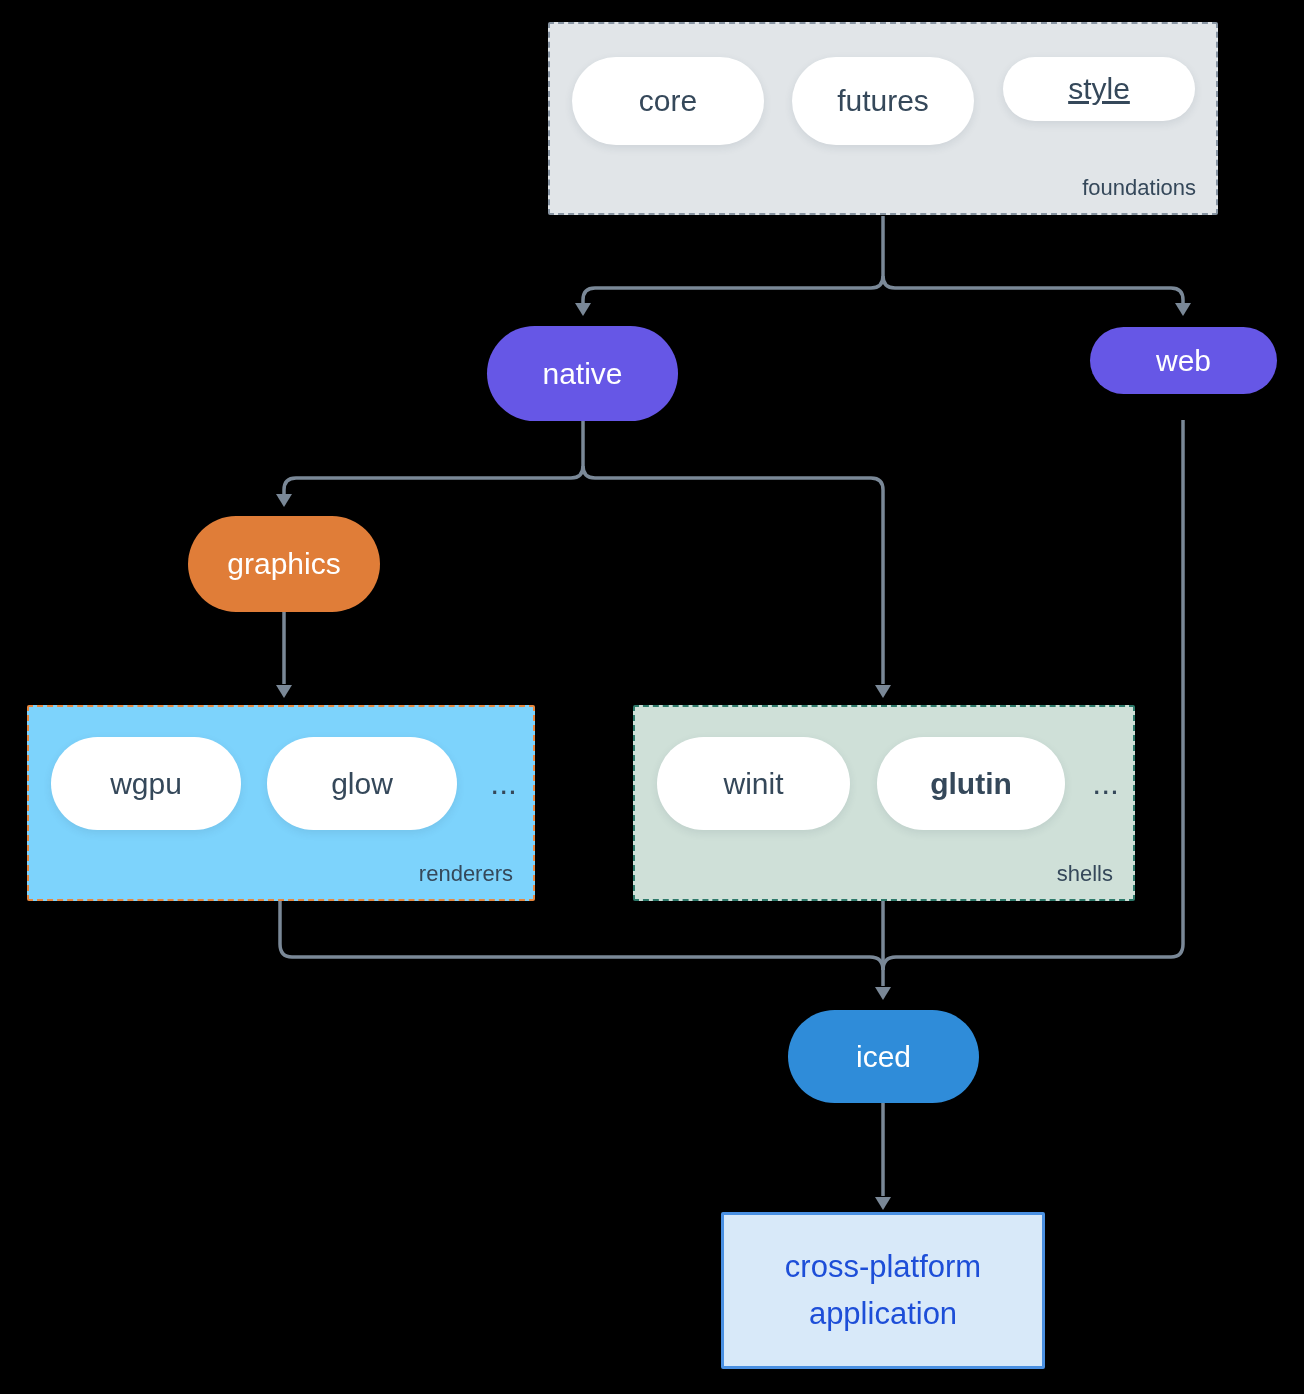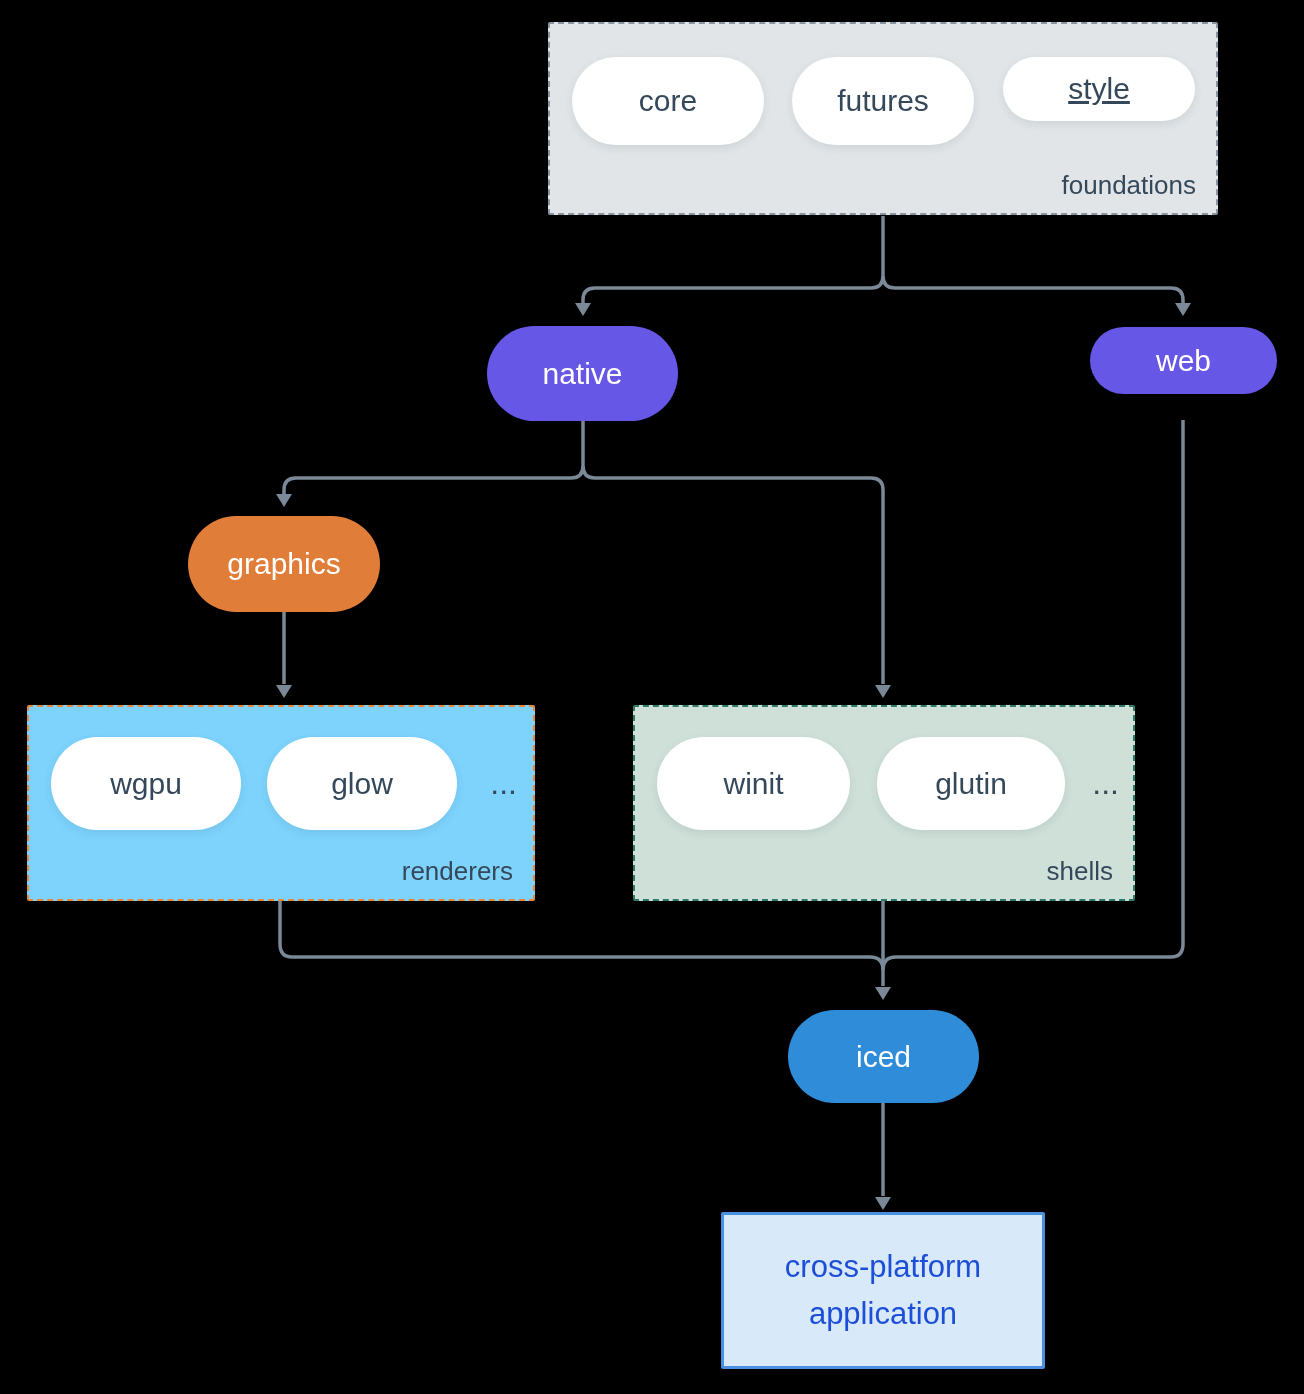--- a/index.html
+++ b/index.html
@@ -34,21 +34,21 @@
   .groupbox {
     position: absolute;
     z-index: 2;
     box-sizing: border-box;
     border-radius: 2px;
   }
   .groupbox .group-label {
     position: absolute;
     right: 20px;
     bottom: 12px;
-    font-size: 26px;
+    font-size: 22px;
     color: #35485A;
   }
   .pill {
     position: absolute;
     display: flex;
     align-items: center;
     justify-content: center;
     background: #FFFFFF;
     border-radius: 48px;
     color: #35485A;
@@ -160,21 +160,21 @@
 
   <div class="groupbox renderers">
     <div class="pill" style="left:22px; top:30px; width:190px; height:93px;">wgpu</div>
     <div class="pill" style="left:238px; top:30px; width:190px; height:93px;">glow</div>
     <span class="ellipsis" style="right:16px; top:58px;">...</span>
     <span class="group-label">renderers</span>
   </div>
 
   <div class="groupbox shells">
     <div class="pill" style="left:22px; top:30px; width:193px; height:93px;">winit</div>
-    <div class="pill" style="left:242px; top:30px; width:188px; height:93px;">glutin</div>
+    <div class="pill" style="left:242px; top:30px; width:188px; height:93px;font-weight:bold;">glutin</div>
     <span class="ellipsis" style="right:14px; top:58px;">...</span>
     <span class="group-label">shells</span>
   </div>
 
   <div class="node node-iced">iced</div>
 
   <div class="appbox">cross-platform application</div>
 
 </div>
 

